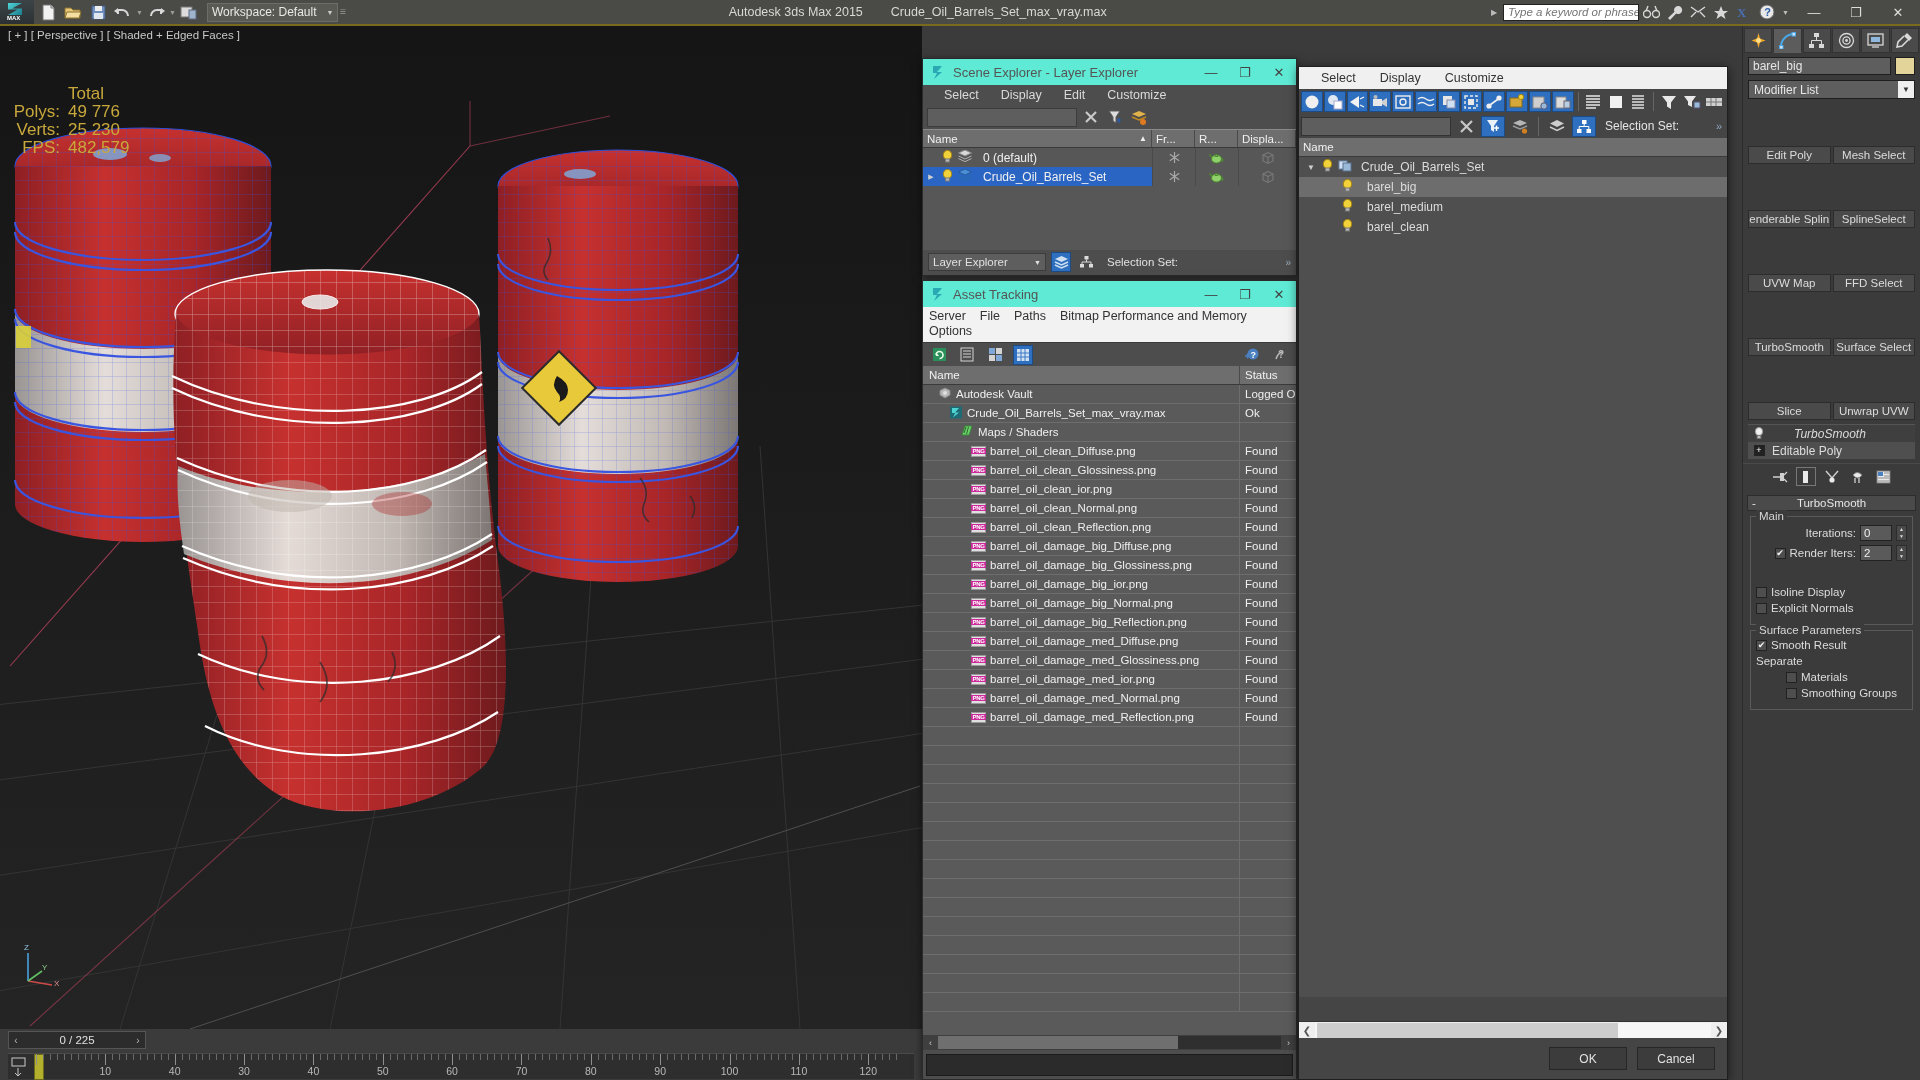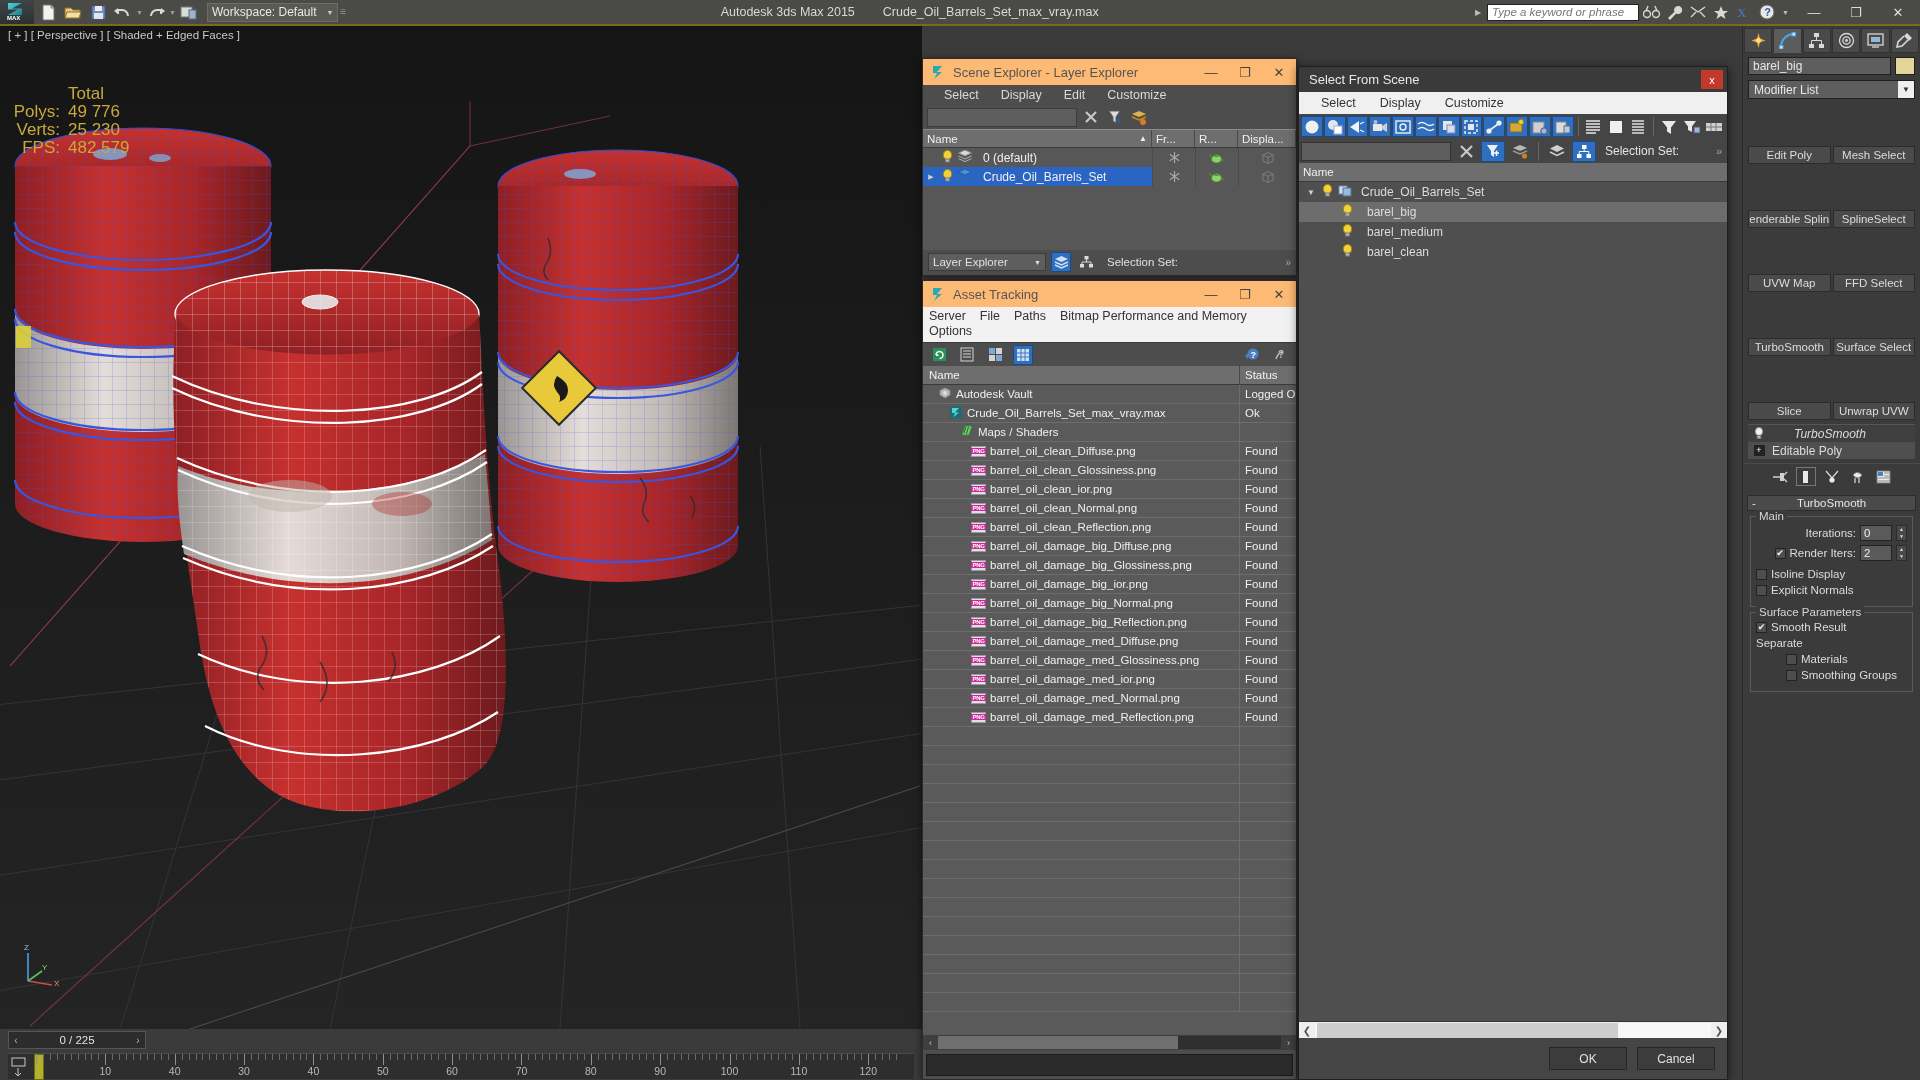--- a/index.html
+++ b/index.html
@@ -21,21 +21,21 @@
     background:#4a4a46; }
   .qicon { width:24px; height:22px; display:flex; align-items:center; justify-content:center;
     cursor:pointer; }
   .qicon svg { display:block; }
   .qsep { width:7px; height:22px; display:flex; align-items:center; justify-content:center; color:#9a9a96; font-size:7px;}
   .ws-combo { height:19px; background:#5a5a55; border:1px solid #6d6d68; display:flex; align-items:center;
     padding:0 4px; margin-left:5px; color:#e8e8e4; font-size:12px; gap:10px; }
   .ws-combo .arrowdn { font-size:7px; color:#ccc; }
   .tb-title { flex:1; text-align:center; color:#d8d8d4; font-size:12.5px; display:flex; justify-content:center; gap:28px;}
   .tb-right { display:flex; align-items:center; gap:2px; padding-right:2px; }
-  .searchbox { width:152px; height:17px; background:#fff; border:1px solid #222; display:flex;
+  .searchbox { width:136px; height:17px; background:#fff; border:1px solid #222; display:flex;
     align-items:center; padding-left:4px; }
   .searchbox input { border:0; outline:0; width:100%; font-style:italic; font-size:11.5px;
     color:#8a8a8a; font-family:"Liberation Sans", sans-serif; background:transparent; }
   .tb-ico { width:21px; height:21px; display:flex; align-items:center; justify-content:center; cursor:pointer; }
   .wbtn { width:40px; height:24px; display:flex; align-items:center; justify-content:center;
     color:#ddd; font-size:13px; cursor:pointer; }
   .goldline { position:absolute; left:0; top:24px; width:1920px; height:2px; background:#7a6a1e; }
 
   
   .viewport { position:absolute; left:0; top:26px; width:922px; height:1003px;
@@ -65,21 +65,21 @@
   .ruler .tick.major { height:11px; background:#8f8f8f; }
   .ruler .tlabel { position:absolute; top:11px; transform:translateX(-50%);
     font-size:10.5px; color:#b8b8b8; }
   .ruler-icon { position:absolute; left:2px; top:3px; width:22px; height:20px; }
   .slider-handle { position:absolute; left:26px; top:0; width:10px; height:26px;
     background:#b3b02e; border:1px solid #6c6a1b; }
 
   
   .win { position:absolute; background:#4d4d4d; border:1px solid #2b2b2b;
     box-shadow:0 2px 8px rgba(0,0,0,.55); }
-  .win-title { height:26px; background:#fdba74; display:flex; align-items:center;
+  .win-title { height:26px; background:#5eead4; display:flex; align-items:center;
     padding-left:8px; gap:7px; }
   .win-title .wt-ico { width:15px; height:15px; position:relative; }
   .win-title .wt-text { color:#555; font-size:13px; flex:1; }
   .win-ctrls { display:flex; height:26px; }
   .win-ctrls div { width:34px; display:flex; align-items:center; justify-content:center;
     color:#444; font-size:13px; cursor:pointer; }
   .win-menu { height:20px; background:#4d4d4d; display:flex; align-items:center;
     gap:0; padding-left:10px; }
   .win-menu span { padding:0 11px; color:#dadada; font-size:12.5px; cursor:pointer; }
   .se-toolbar { height:24px; display:flex; align-items:center; padding:2px 4px; gap:4px; }
@@ -1130,24 +1130,20 @@
       <div class="arr">‹</div>
       <div class="track">
         <div class="thumb" style="width:70%;"></div>
       </div>
       <div class="arr">›</div>
     </div>
     <div style="height:22px; background:#2b2b2b; margin:4px 3px 0 3px; border:1px solid #1b1b1b;"></div>
   </div>
 
   <div class="sfs">
-    <div class="sfs-title">
-      <div class="t">Select From Scene</div>
-      <div class="sfs-close">x</div>
-    </div>
     <div class="sfs-menu" id="sfs-menu">
         <span>Select</span>
         <span>Display</span>
         <span>Customize</span>
       </div>
     <div class="sfs-tb" id="sfs-filters">
         <div class="fbtn on">
           <svg width="18" height="18" viewBox="0 0 18 18">
             <circle cx="9" cy="9" r="6.5" fill="#f0f0f0"></circle>
           </svg>
@@ -1485,21 +1481,21 @@
       </div>
       <div class="frow right">
         <div class="chk">✔</div>
         <span>Render Iters:</span>
         <div class="spinfield">2</div>
         <div class="spin">
             <span>▲</span>
             <span>▼</span>
           </div>
       </div>
-      <div class="frow" style="margin-top:7px;">
+      <div class="frow" style="margin-top:25px;">
         <div class="chk"></div>
         <span>Isoline Display</span>
       </div>
       <div class="frow">
         <div class="chk"></div>
         <span>Explicit Normals</span>
       </div>
     </div>
 
     <div class="group">

